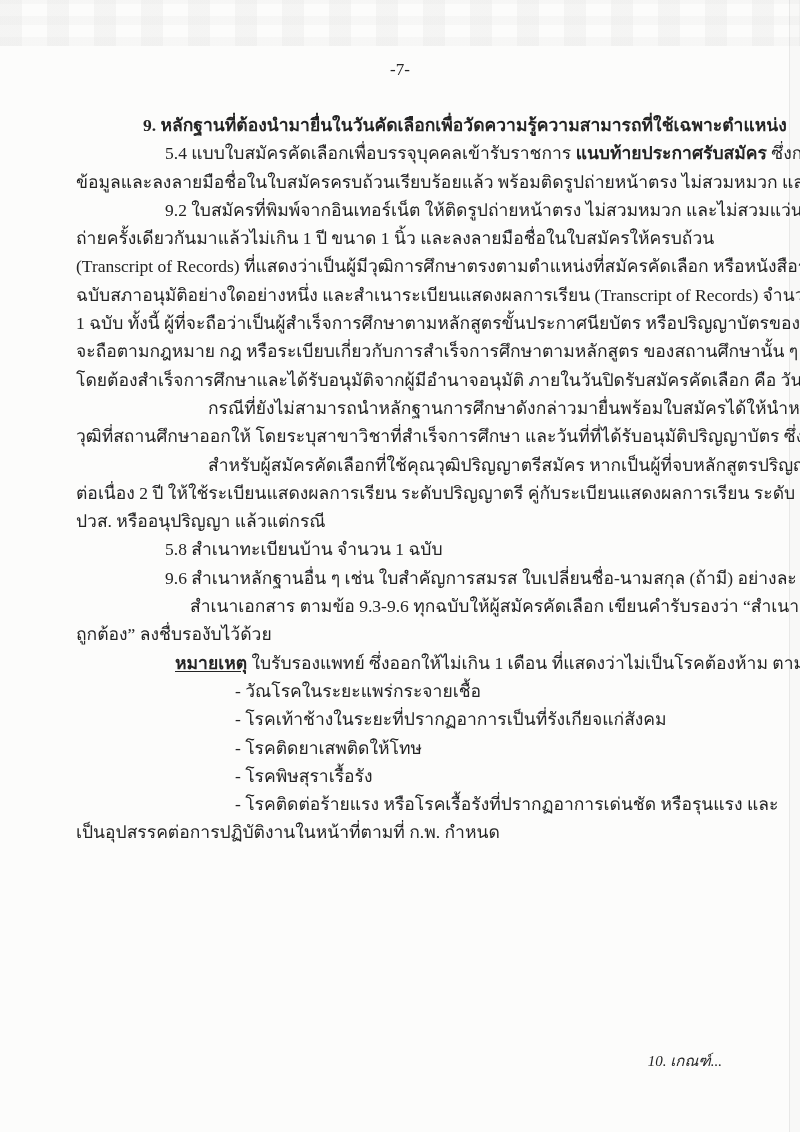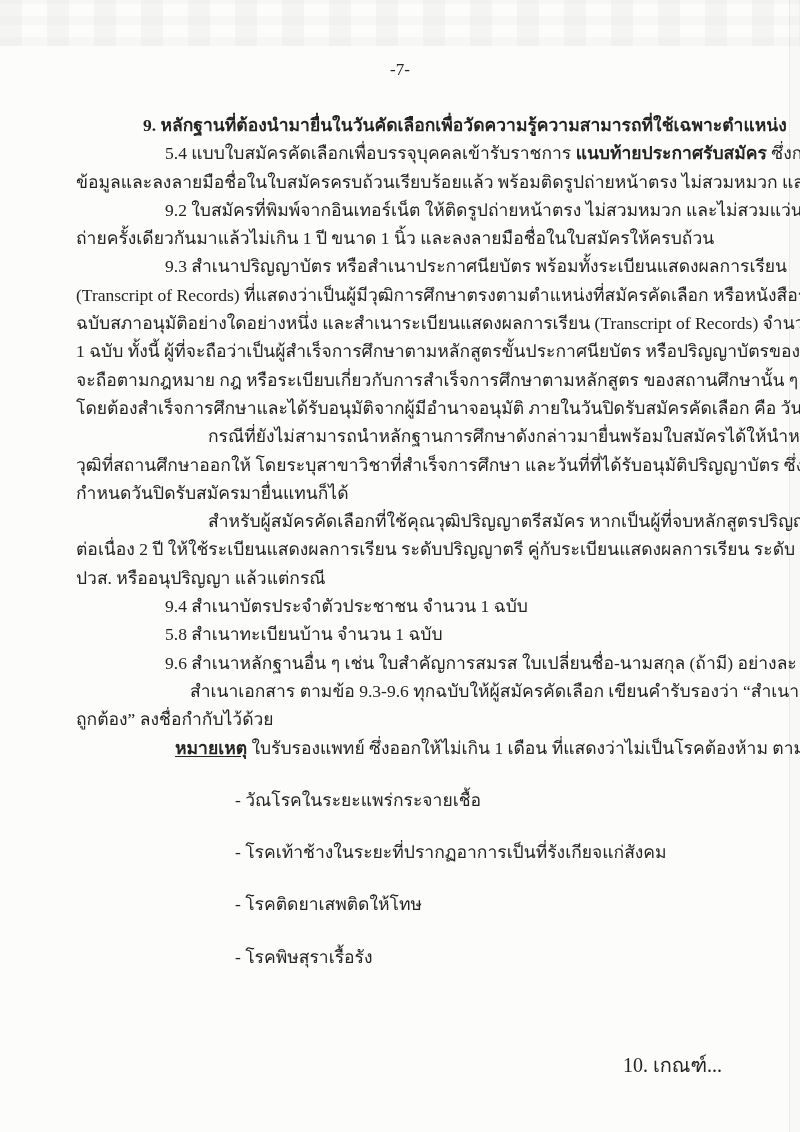--- a/index.html
+++ b/index.html
@@ -39,62 +39,62 @@
     font-size: 17.5px;
     line-height: 28.3px;
   }
   .line { white-space: nowrap; }
   .ind-none    { text-indent: 0; }
   .ind-heading { text-indent: 67px; }
   .ind-item    { text-indent: 89px; }
   .ind-note    { text-indent: 99px; }
   .ind-para    { text-indent: 132px; }
   .ind-copy    { text-indent: 114px; text-align: right; }
-  .ind-dash    { text-indent: 159px; margin-top: 24px; }
+  .ind-dash    { text-indent: 159px; }
   .b { font-weight: bold; }
   .u { text-decoration: underline; text-underline-offset: 2px; }
   .footer-note {
     position: absolute; top: 1049px; right: 78px;
-    font-size: 20px;
+    font-size: 15px;
+    font-style: italic;
   }
 </style>
 </head>
 <body>
 
 <div class="page">
   <div class="scan-noise"></div>
   <div class="scan-strip"></div>
   <div class="scan-edge"></div>
 
   <div class="pagenum">-7-</div>
 
   <div class="body-text">
       <div class="line ind-heading"><span class="b">9. หลักฐานที่ต้องนำมายื่นในวันคัดเลือกเพื่อวัดความรู้ความสามารถที่ใช้เฉพาะตำแหน่ง</span></div>
       <div class="line ind-item"><span>5.4 แบบใบสมัครคัดเลือกเพื่อบรรจุบุคคลเข้ารับราชการ </span><span class="b">แนบท้ายประกาศรับสมัคร</span><span> ซึ่งกรอก</span></div>
       <div class="line ind-none"><span>ข้อมูลและลงลายมือชื่อในใบสมัครครบถ้วนเรียบร้อยแล้ว พร้อมติดรูปถ่ายหน้าตรง ไม่สวมหมวก และไม่สวมแว่นตาดำ</span></div>
       <div class="line ind-item"><span>9.2 ใบสมัครที่พิมพ์จากอินเทอร์เน็ต  ให้ติดรูปถ่ายหน้าตรง  ไม่สวมหมวก และไม่สวมแว่นตาดำ</span></div>
       <div class="line ind-none"><span>ถ่ายครั้งเดียวกันมาแล้วไม่เกิน 1 ปี ขนาด 1 นิ้ว และลงลายมือชื่อในใบสมัครให้ครบถ้วน</span></div>
-      <div class="line ind-item"><span>9.3 สำเนาปริญญาบัตร  หรือสำเนาประกาศนียบัตร พร้อมทั้งระเบียนแสดงผลการเรียน</span></div>
       <div class="line ind-none"><span>(Transcript of Records) ที่แสดงว่าเป็นผู้มีวุฒิการศึกษาตรงตามตำแหน่งที่สมัครคัดเลือก หรือหนังสือรับรอง</span></div>
       <div class="line ind-none"><span>ฉบับสภาอนุมัติอย่างใดอย่างหนึ่ง และสำเนาระเบียนแสดงผลการเรียน (Transcript of Records) จำนวนอย่างละ</span></div>
       <div class="line ind-none"><span>1 ฉบับ ทั้งนี้ ผู้ที่จะถือว่าเป็นผู้สำเร็จการศึกษาตามหลักสูตรขั้นประกาศนียบัตร หรือปริญญาบัตรของสถานศึกษาใดนั้น</span></div>
       <div class="line ind-none"><span>จะถือตามกฎหมาย กฎ หรือระเบียบเกี่ยวกับการสำเร็จการศึกษาตามหลักสูตร ของสถานศึกษานั้น ๆ เป็นเกณฑ์</span></div>
       <div class="line ind-none"><span>โดยต้องสำเร็จการศึกษาและได้รับอนุมัติจากผู้มีอำนาจอนุมัติ  ภายในวันปิดรับสมัครคัดเลือก คือ วันที่ 26 ธันวาคม 2559</span></div>
       <div class="line ind-para"><span>กรณีที่ยังไม่สามารถนำหลักฐานการศึกษาดังกล่าวมายื่นพร้อมใบสมัครได้ให้นำหนังสือรับรอง</span></div>
       <div class="line ind-none"><span>วุฒิที่สถานศึกษาออกให้ โดยระบุสาขาวิชาที่สำเร็จการศึกษา  และวันที่ที่ได้รับอนุมัติปริญญาบัตร  ซึ่งจะต้องอยู่ภายใน</span></div>
-      <div class="line ind-none"><span>กำหนดวันปิดรับสมัครมายื่นแทนก็ได้</span></div>
       <div class="line ind-para"><span>สำหรับผู้สมัครคัดเลือกที่ใช้คุณวุฒิปริญญาตรีสมัคร  หากเป็นผู้ที่จบหลักสูตรปริญญาตรี</span></div>
       <div class="line ind-none"><span>ต่อเนื่อง 2 ปี ให้ใช้ระเบียนแสดงผลการเรียน   ระดับปริญญาตรี คู่กับระเบียนแสดงผลการเรียน ระดับ ปวท. หรือ</span></div>
       <div class="line ind-none"><span>ปวส. หรืออนุปริญญา แล้วแต่กรณี</span></div>
-      <div class="line ind-item"><span>9.4 สำเนาบัตรประจำตัวประชาชน จำนวน 1 ฉบับ</span></div>
       <div class="line ind-item"><span>5.8 สำเนาทะเบียนบ้าน  จำนวน 1 ฉบับ</span></div>
       <div class="line ind-item"><span>9.6 สำเนาหลักฐานอื่น ๆ เช่น ใบสำคัญการสมรส ใบเปลี่ยนชื่อ-นามสกุล (ถ้ามี) อย่างละ 1 ฉบับ</span></div>
       <div class="line ind-copy"><span>สำเนาเอกสาร ตามข้อ 9.3-9.6 ทุกฉบับให้ผู้สมัครคัดเลือก เขียนคำรับรองว่า “สำเนา</span></div>
-      <div class="line ind-none"><span>ถูกต้อง” ลงชื่อกำกับไว้ด้วย</span></div>
+      <div class="line ind-none"><span>ถูกต้อง” ลงชื่บรองับไว้ด้วย</span></div>
       <div class="line ind-note"><span class="b u">หมายเหตุ</span><span> ใบรับรองแพทย์ ซึ่งออกให้ไม่เกิน 1 เดือน ที่แสดงว่าไม่เป็นโรคต้องห้าม ตามกฎ ก.พ.</span></div>
       <div class="line ind-dash"><span>- วัณโรคในระยะแพร่กระจายเชื้อ</span></div>
       <div class="line ind-dash"><span>- โรคเท้าช้างในระยะที่ปรากฏอาการเป็นที่รังเกียจแก่สังคม</span></div>
       <div class="line ind-dash"><span>- โรคติดยาเสพติดให้โทษ</span></div>
       <div class="line ind-dash"><span>- โรคพิษสุราเรื้อรัง</span></div>
+      <div class="line ind-dash"><span>- โรคติดต่อร้ายแรง หรือโรคเรื้อรังที่ปรากฏอาการเด่นชัด หรือรุนแรง และ</span></div>
+      <div class="line ind-none"><span>เป็นอุปสรรคต่อการปฏิบัติงานในหน้าที่ตามที่ ก.พ. กำหนด</span></div>
     </div>
 
   <div class="footer-note">10. เกณฑ์...</div>
 </div>
 
 </body></html>

